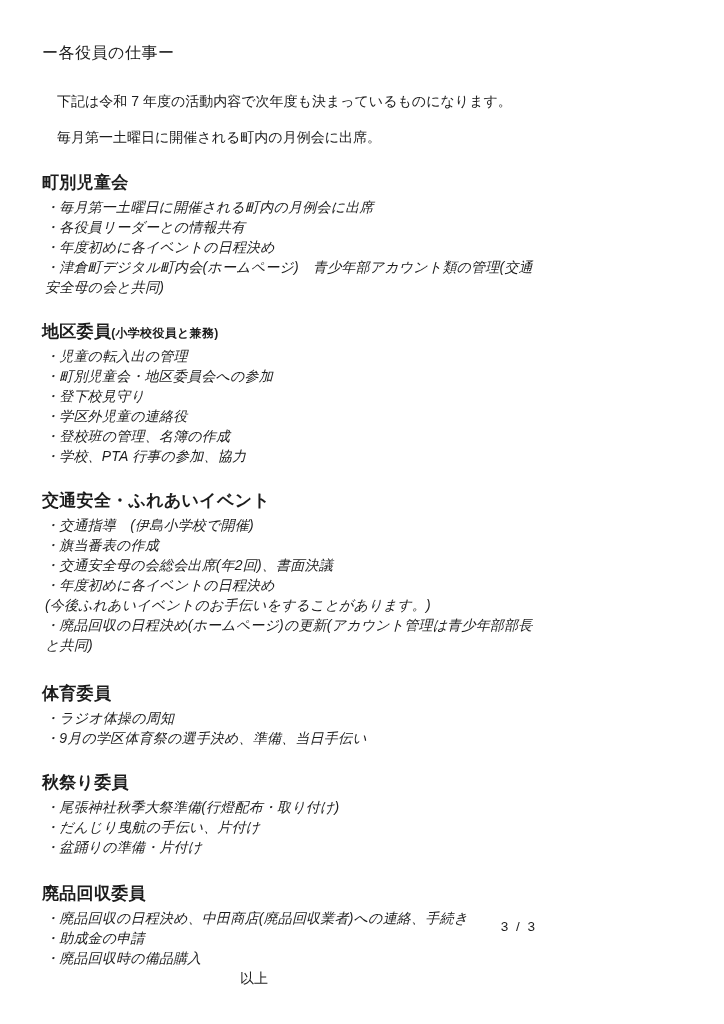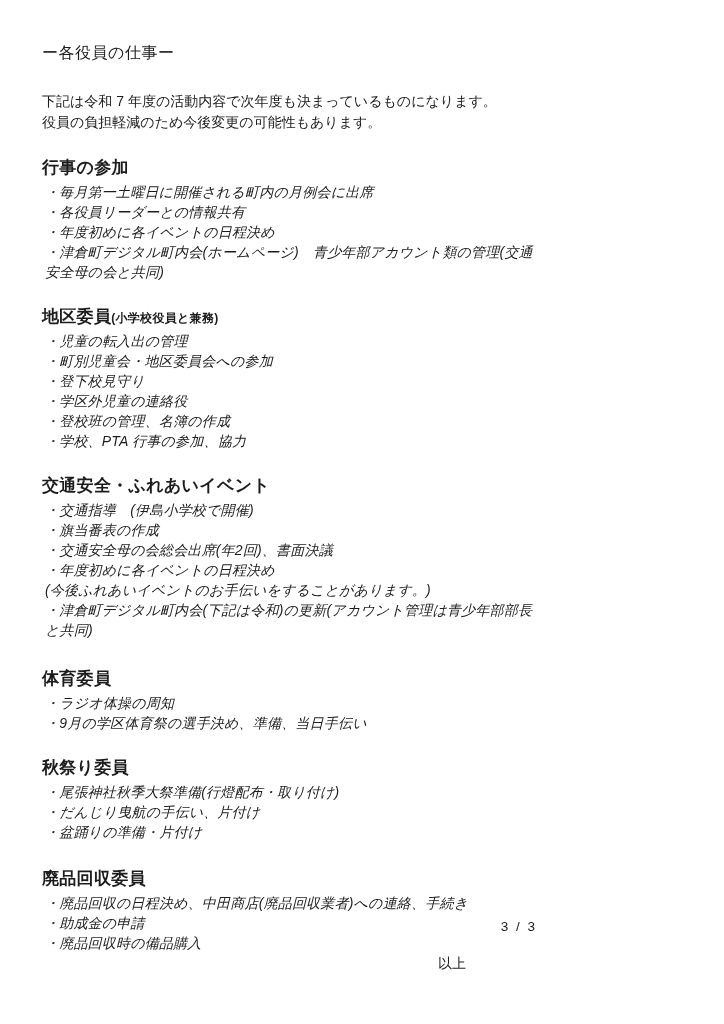--- a/index.html
+++ b/index.html
@@ -27,21 +27,21 @@
     margin: 0;
     font-size: 16px;
     font-weight: 400;
     line-height: 18px;
     letter-spacing: 0.5px;
   }
   .intro {
     margin-top: 29px;
   }
   .intro p {
-    margin: 0;
+    margin: 15px;
     font-size: 14px;
     line-height: 21px;
   }
   .section {
     margin-top: 24px;
   }
   .section.gap-lg {
     margin-top: 28px;
   }
   .section.gap-md {
@@ -62,46 +62,46 @@
     margin: 0;
     padding-left: 3px;
     font-size: 14px;
     line-height: 20px;
     letter-spacing: 0.2px;
     font-style: italic;
   }
   .closing {
     font-size: 14px;
     line-height: 20px;
-    text-align: right;
+    text-align: center;
     padding-right: 70px;
   }
   .page-number {
     position: absolute;
     top: 919px;
     right: 41px;
     font-size: 13.5px;
     line-height: 16px;
     letter-spacing: 2px;
   }
 </style>
 </head>
 <body>
 
 <div class="page">
 
   <h1 class="doc-title">ー各役員の仕事ー</h1>
 
   <div class="intro">
     <p>下記は令和 7 年度の活動内容で次年度も決まっているものになります。</p>
-    <p>役員の負担軽減のため今後変更の可能性もあります。</p>
+    <p>毎月第一土曜日に開催される町内の月例会に出席。</p>
   </div>
 
   <section class="section">
-    <h2><span>行事の参加</span><span class="note"></span></h2>
+    <h2><span>町別児童会</span><span class="note"></span></h2>
     <p class="item">・毎月第一土曜日に開催される町内の月例会に出席</p>
     <p class="item">・各役員リーダーとの情報共有</p>
     <p class="item">・年度初めに各イベントの日程決め</p>
     <p class="item">・津倉町デジタル町内会(ホームページ)　青少年部アカウント類の管理(交通安全母の会と共同)</p>
   </section>
 
   <section class="section">
     <h2><span>地区委員</span><span class="note">(小学校役員と兼務)</span></h2>
     <p class="item">・児童の転入出の管理</p>
     <p class="item">・町別児童会・地区委員会への参加</p>
@@ -111,21 +111,21 @@
     <p class="item">・学校、PTA 行事の参加、協力</p>
   </section>
 
   <section class="section">
     <h2><span>交通安全・ふれあいイベント</span><span class="note"></span></h2>
     <p class="item">・交通指導　(伊島小学校で開催)</p>
     <p class="item">・旗当番表の作成</p>
     <p class="item">・交通安全母の会総会出席(年2回)、書面決議</p>
     <p class="item">・年度初めに各イベントの日程決め</p>
     <p class="item">(今後ふれあいイベントのお手伝いをすることがあります。)</p>
-    <p class="item">・津倉町デジタル町内会(下記は令和)の更新(アカウント管理は青少年部部長と共同)</p>
+    <p class="item">・廃品回収の日程決め(ホームページ)の更新(アカウント管理は青少年部部長と共同)</p>
   </section>
 
   <section class="section gap-lg">
     <h2><span>体育委員</span><span class="note"></span></h2>
     <p class="item">・ラジオ体操の周知</p>
     <p class="item">・9月の学区体育祭の選手決め、準備、当日手伝い</p>
   </section>
 
   <section class="section">
     <h2><span>秋祭り委員</span><span class="note"></span></h2>

